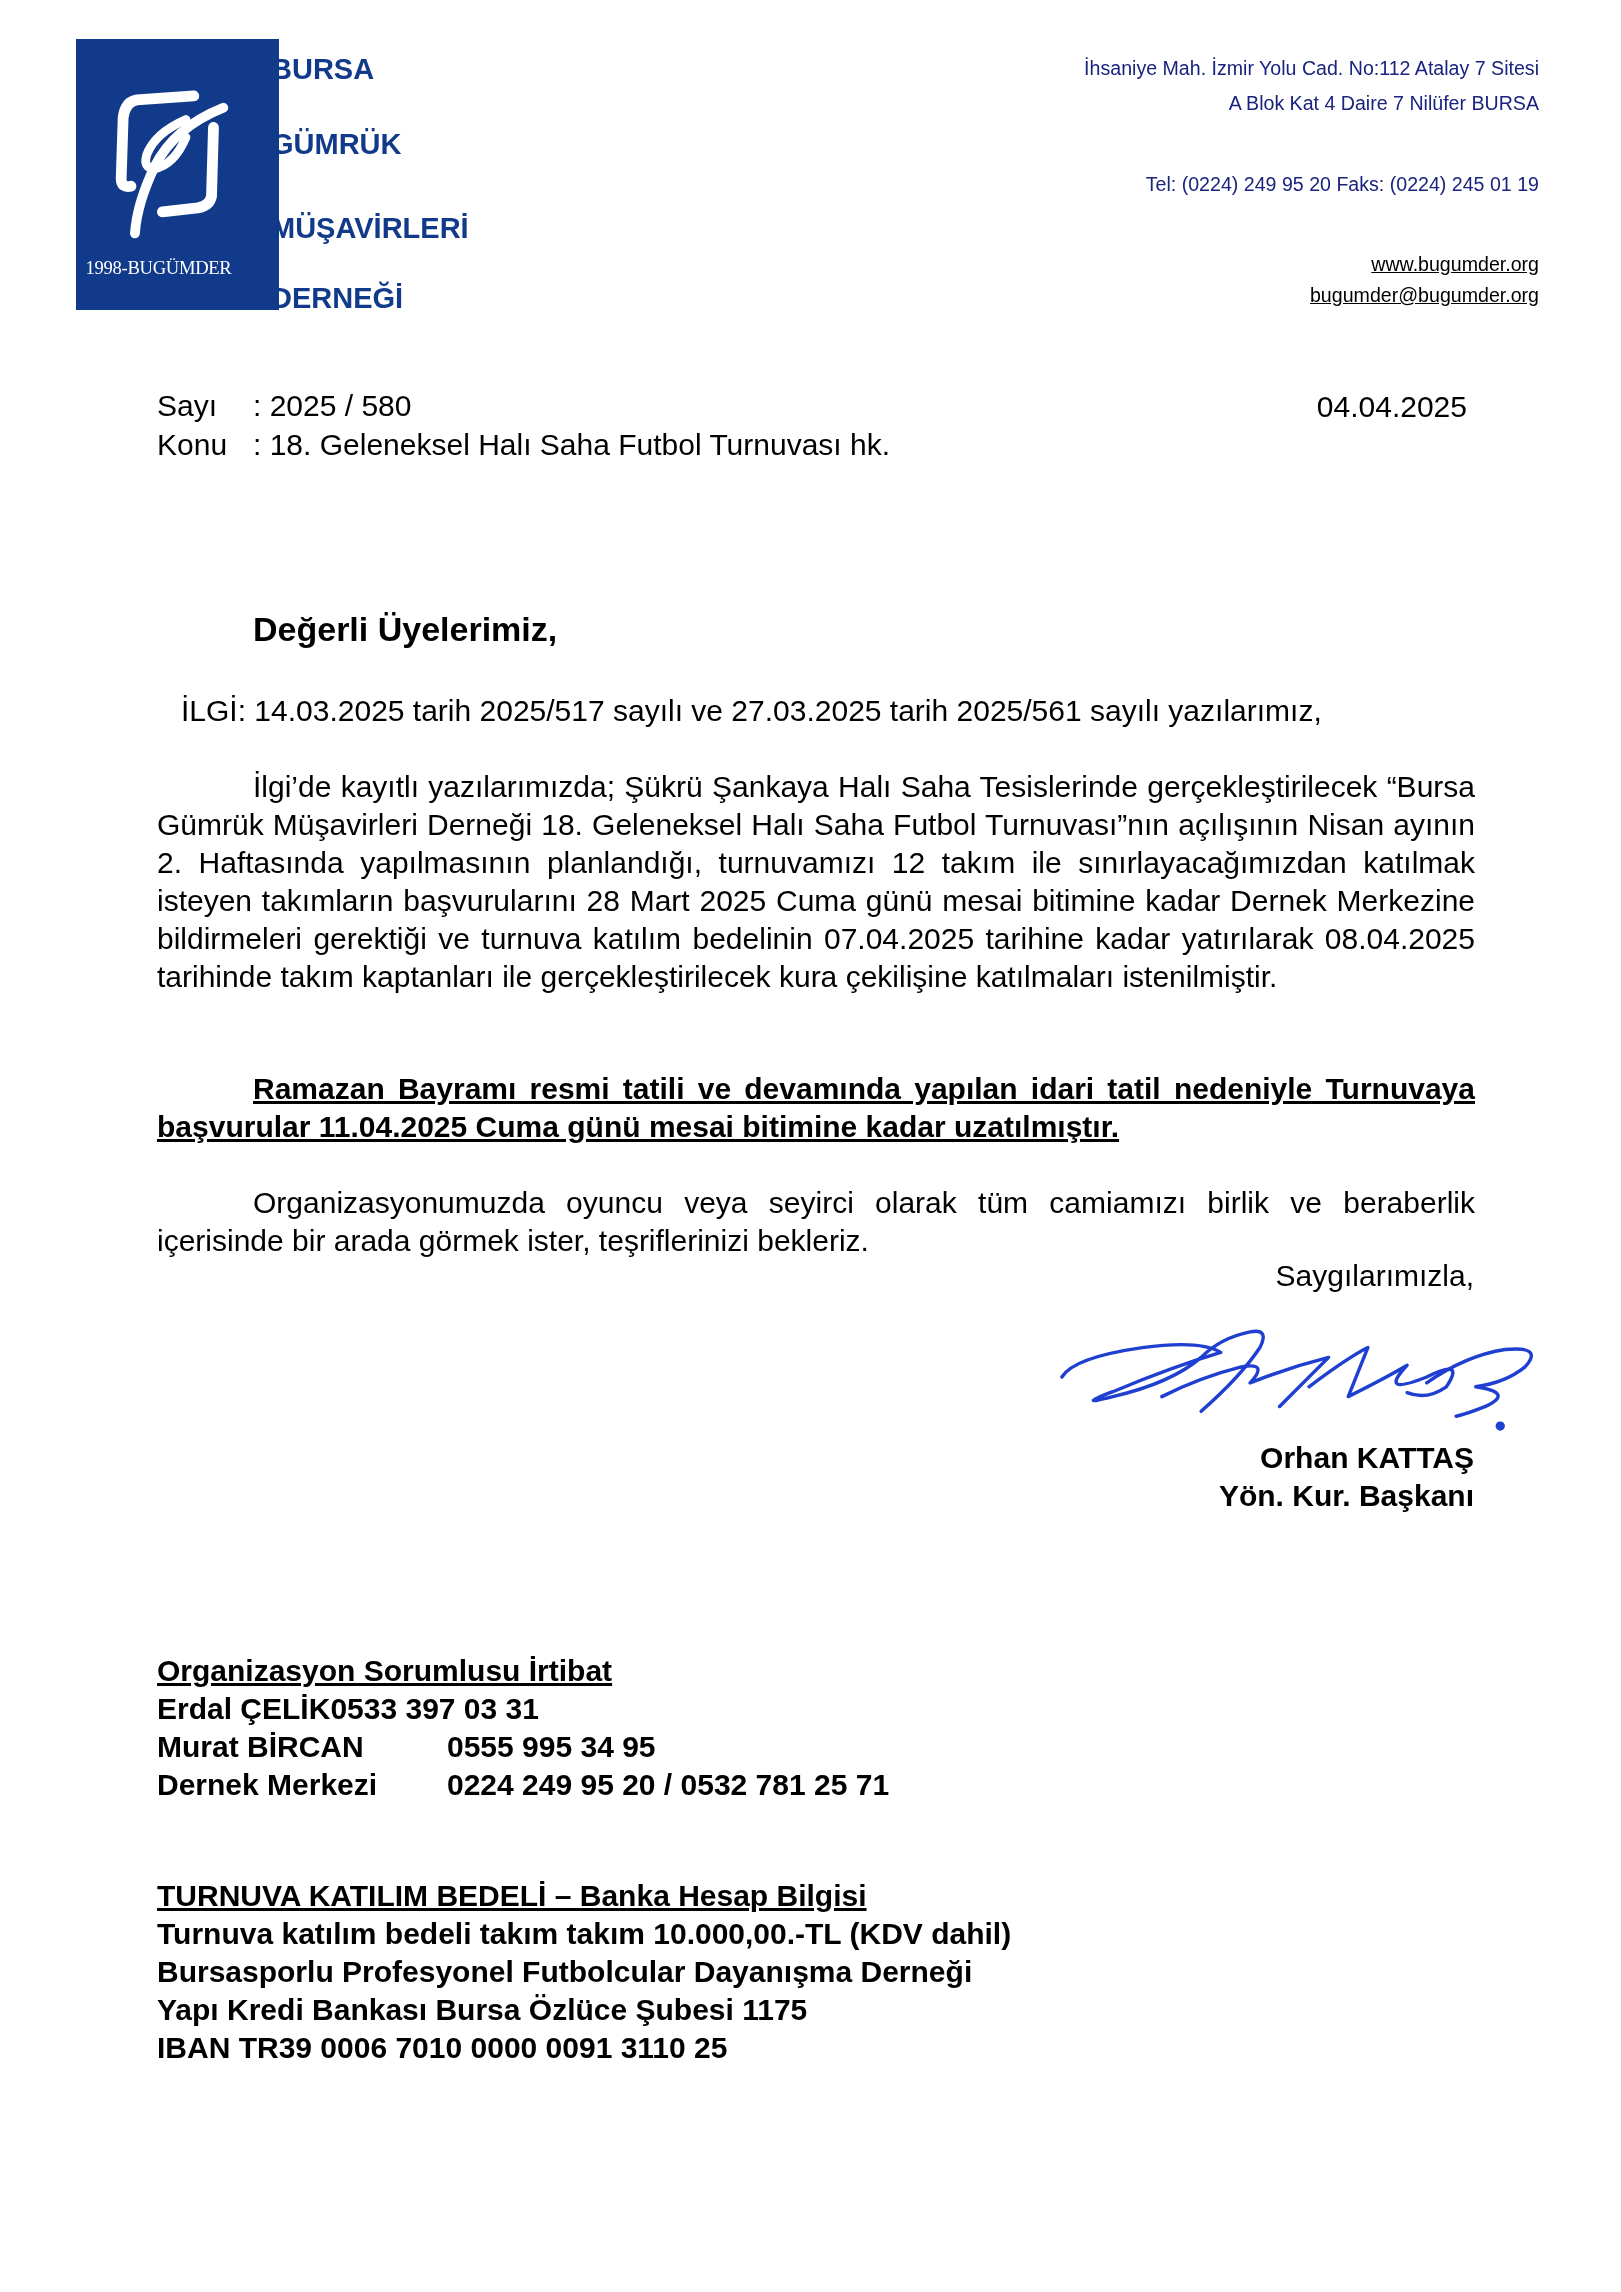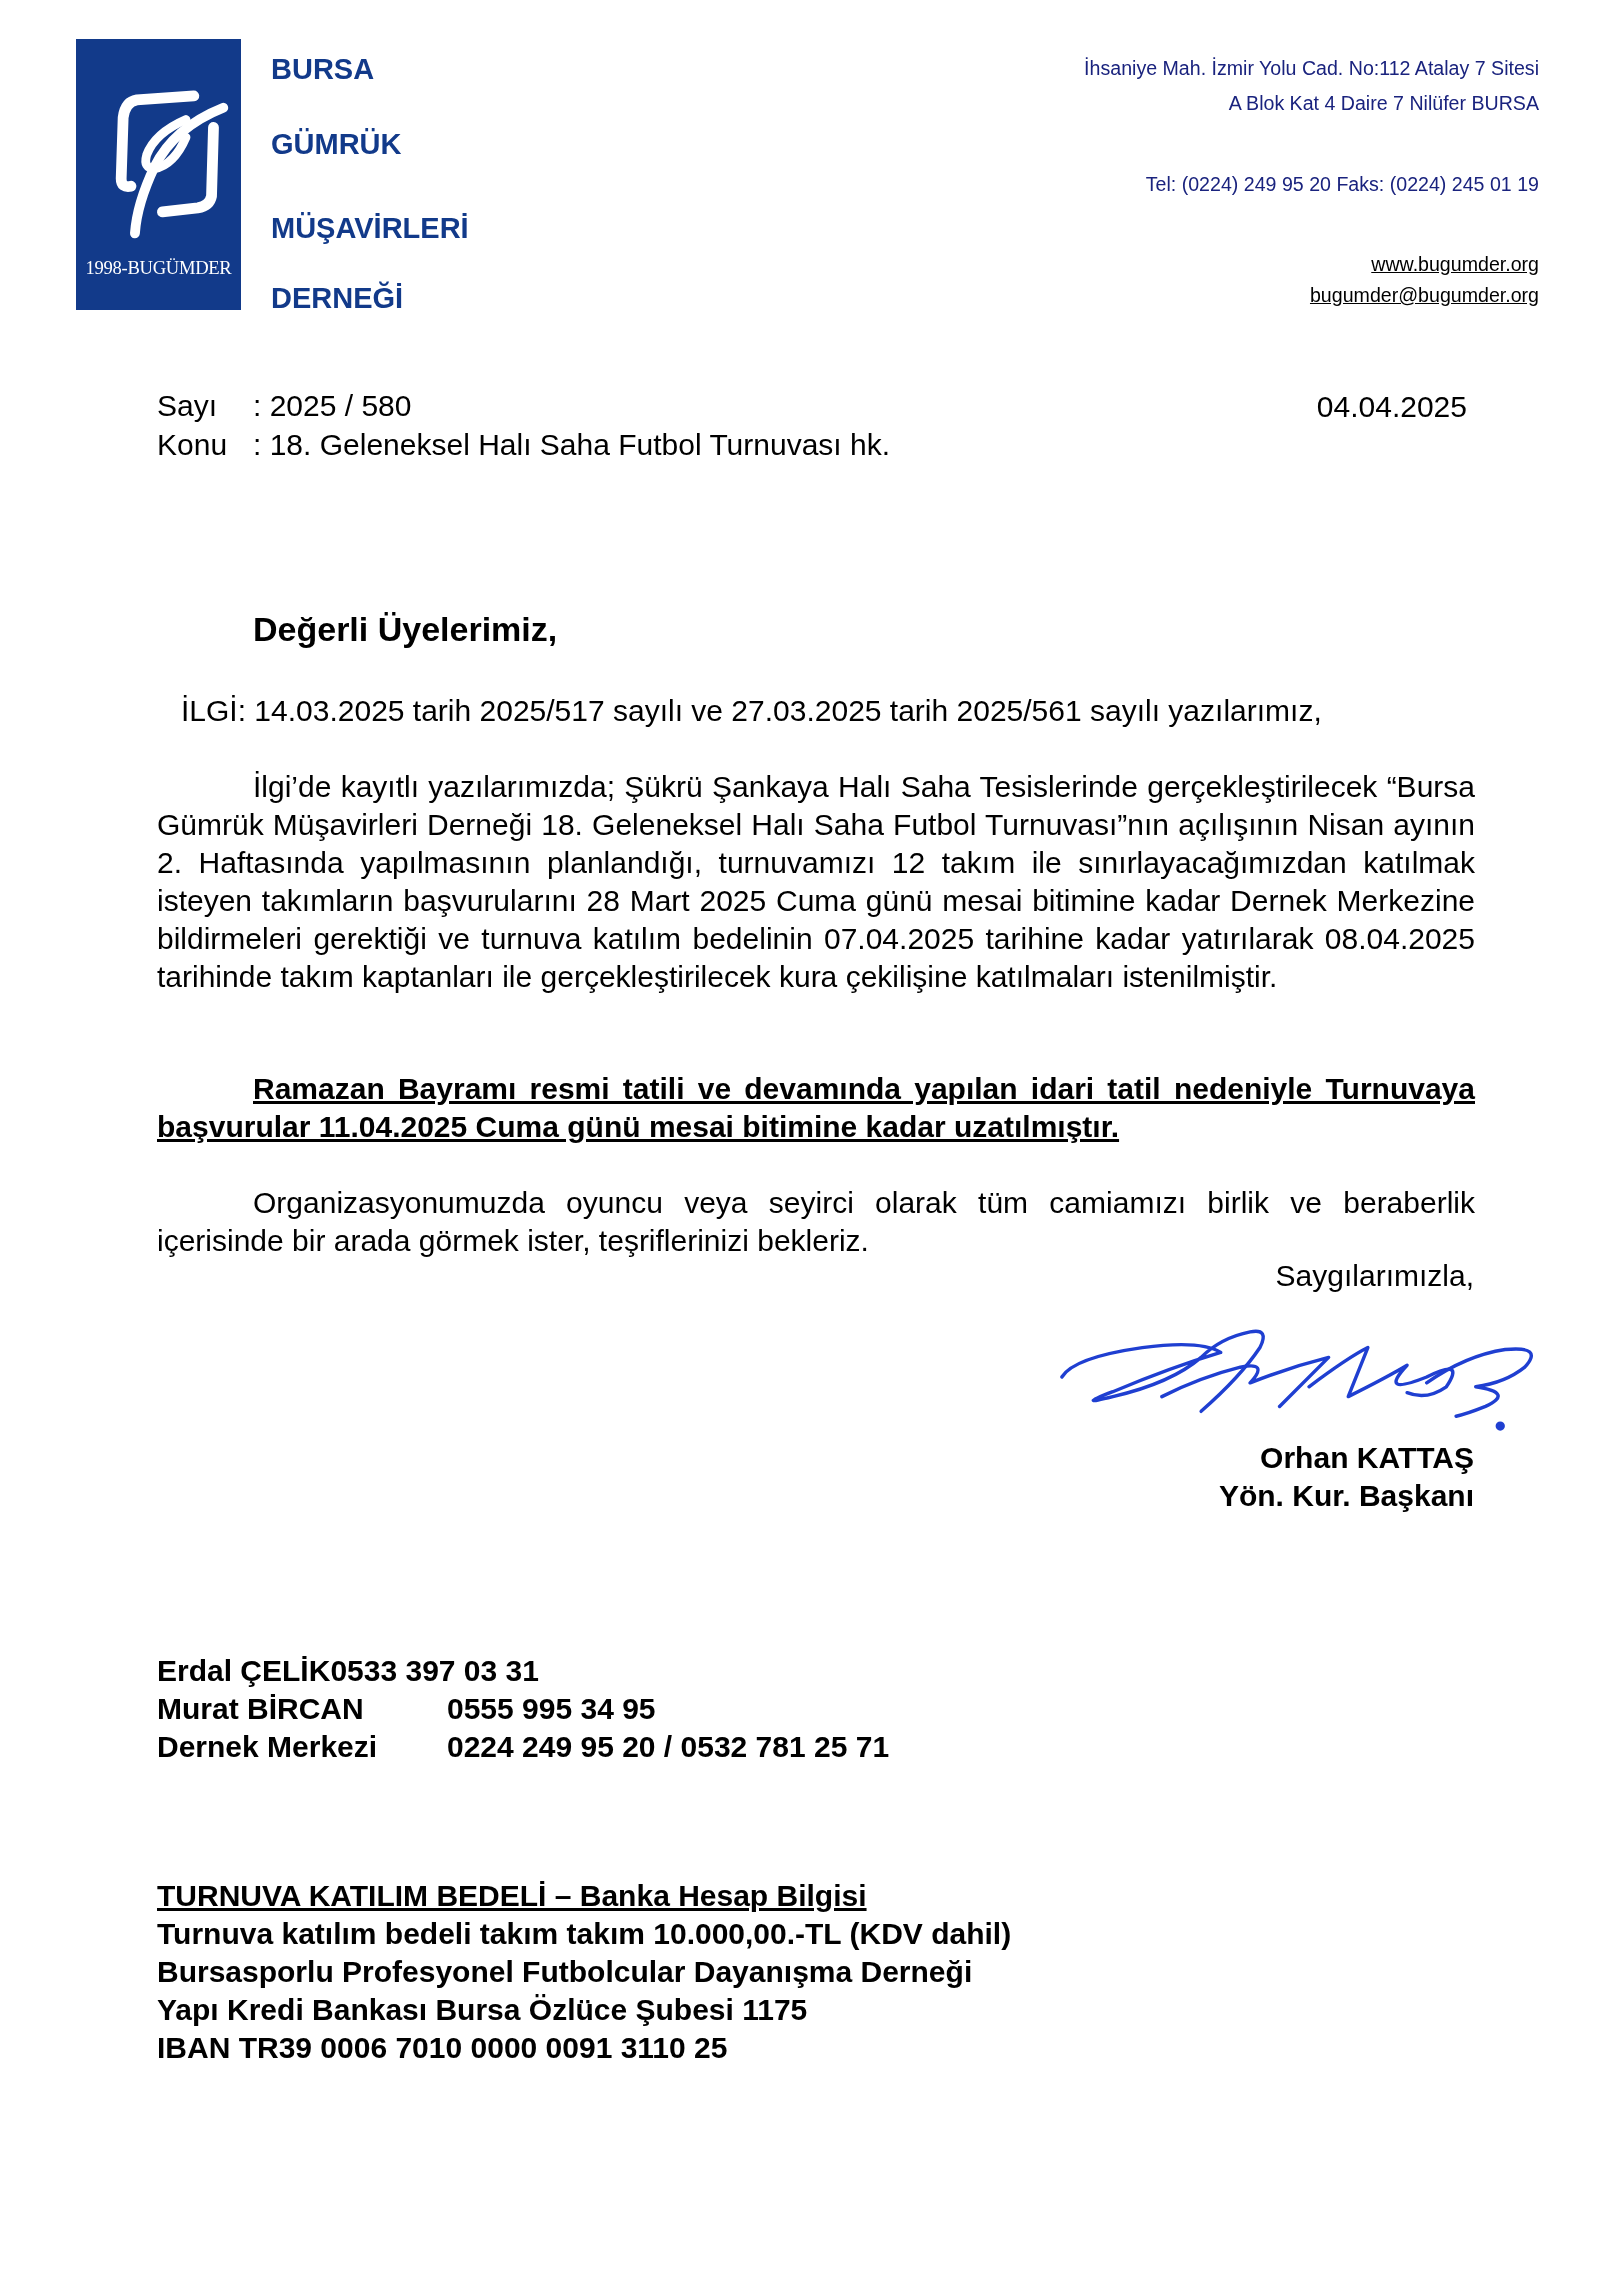--- a/index.html
+++ b/index.html
@@ -1,21 +1,21 @@
 <!DOCTYPE html>
 <html><head>
 <meta charset="utf-8">
 <style>
   html, body { margin: 0; padding: 0; background: #ffffff; }
   body { width: 1621px; height: 2293px; position: relative; overflow: hidden;
          font-family: "Liberation Sans", sans-serif; color: #000; }
   .abs { position: absolute; }
 
   
-  .logo-box { left: 76px; top: 39px; width: 165px; height: 271px; background: #123a8a; }
+  .logo-box { left: 76px; top: 39px; width: 165px; height: 271px; background: #123a8a; padding-left: 38px; }
   .logo-box svg { position: absolute; left: 0; top: 0; }
   .logo-caption { position: absolute; left: 0; width: 165px; top: 218px; text-align: center;
                   color: #ffffff; font-family: "Liberation Serif", serif; font-size: 18.6px; letter-spacing: -0.3px; }
   .org-name { left: 271px; font-weight: bold; font-size: 29px; color: #123a8a; }
   .contact { right: 82px; text-align: right; font-size: 19.6px; color: #1a237e; white-space: nowrap; }
   .contact a { color: #000000; text-decoration: underline; }
 
   
   .meta { left: 157px; font-size: 30px; line-height: 39px; }
   .meta .lbl { display: inline-block; width: 96px; }
@@ -88,20 +88,21 @@
     </g>
   </svg>
 </div>
 
 <div class="abs signer">
   <div>Orhan KATTAŞ</div>
   <div>Yön. Kur. Başkanı</div>
 </div>
 
 <div class="abs block" style="top:1652px">
+  <div class="title">Organizasyon Sorumlusu İrtibat</div>
   <div class="row tight">
     <span class="name">Erdal ÇELİK</span><span>0533 397 03 31</span>
   </div>
   <div class="row">
     <span class="name">Murat BİRCAN</span><span>0555 995 34 95</span>
   </div>
   <div class="row">
     <span class="name">Dernek Merkezi</span><span>0224 249 95 20 / 0532 781 25 71</span>
   </div>
 </div>

